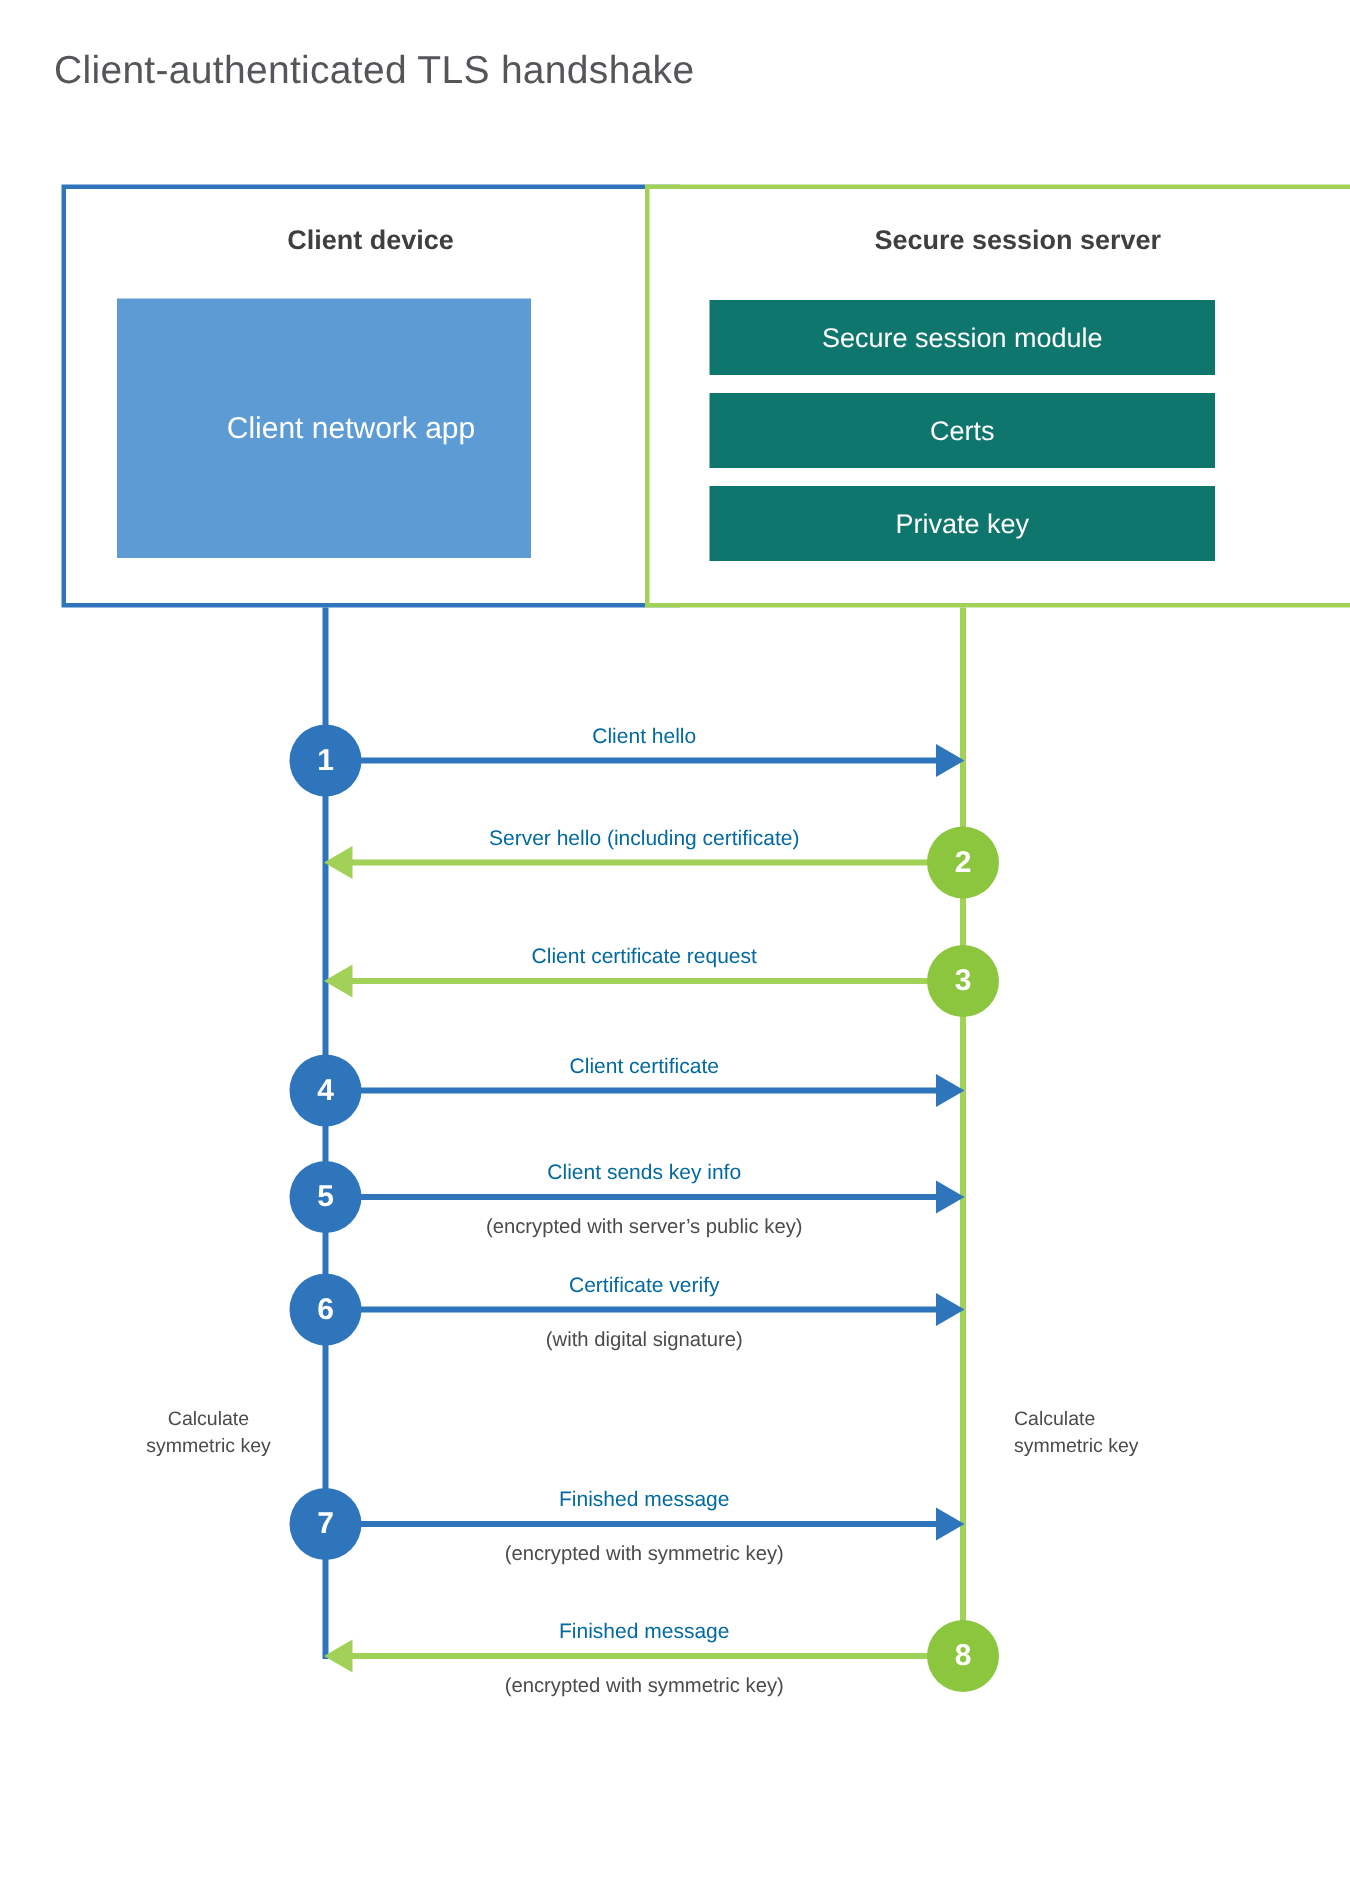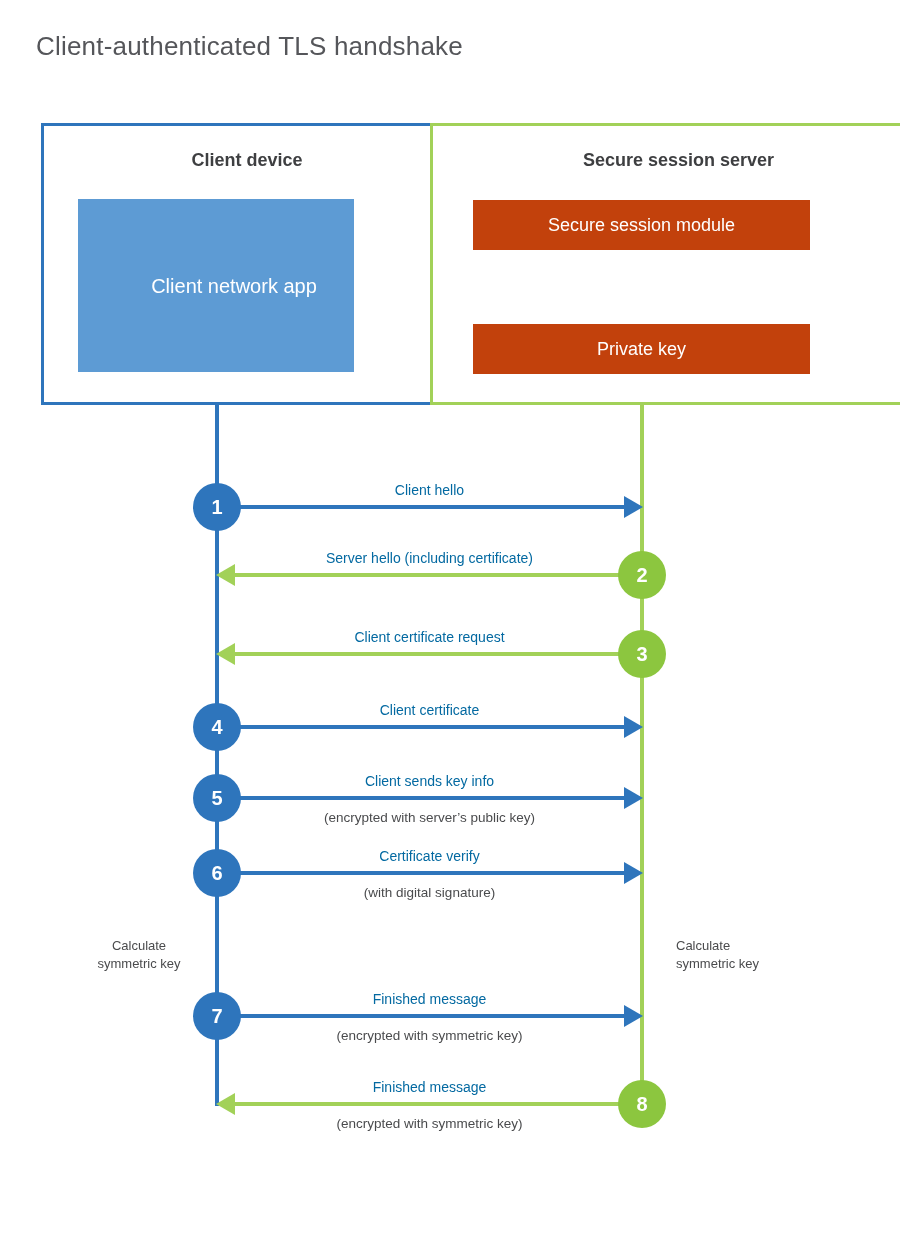--- a/index.html
+++ b/index.html
@@ -23,21 +23,21 @@
     font-size:18px; font-weight:700; color:#3e3f41;
   }
   .app-rect {
     position:absolute; left:34px; top:73px; width:276px; height:173px;
     background:#5d9bd4; display:flex; align-items:center; justify-content:center;padding-left:36px;
   }
   .app-rect .app-label {
     width:180px; text-align:center; color:#ffffff; font-size:20px; line-height:30px;
   }
   .server-bar {
-    position:absolute; left:40px; width:337px; height:50px; background:#c2410c;
+    position:absolute; left:40px; width:337px; height:50px; background:#0f766e;
     display:flex; align-items:center; justify-content:center;
     color:#ffffff; font-size:18px;
   }
   .bar-0 { top:74px; } .bar-1 { top:136px; } .bar-2 { top:198px; }
 
   
   .lifeline { position:absolute; width:4px; top:405px; }
   .lifeline-client { left:215px; height:701px; background:#2e75bc; }
   .lifeline-server { left:640px; height:701px; background:#a2d158; }
 
@@ -84,20 +84,21 @@
   <div class="actor-box client-box">
     <div class="actor-title">Client device</div>
     <div class="app-rect">
       <div class="app-label">Client network app</div>
     </div>
   </div>
 
   <div class="actor-box server-box">
     <div class="actor-title">Secure session server</div>
     <div class="server-bar bar-0">Secure session module</div>
+    <div class="server-bar bar-1">Certs</div>
     <div class="server-bar bar-2">Private key</div>
   </div>
 
   <div class="lifeline lifeline-client"></div>
   <div class="lifeline lifeline-server"></div>
 
   <div class="msg blue right" style="top:507px">
     <div class="msg-label">Client hello</div>
     <div class="msg-line"></div>
     <div class="msg-arrowhead"></div>

